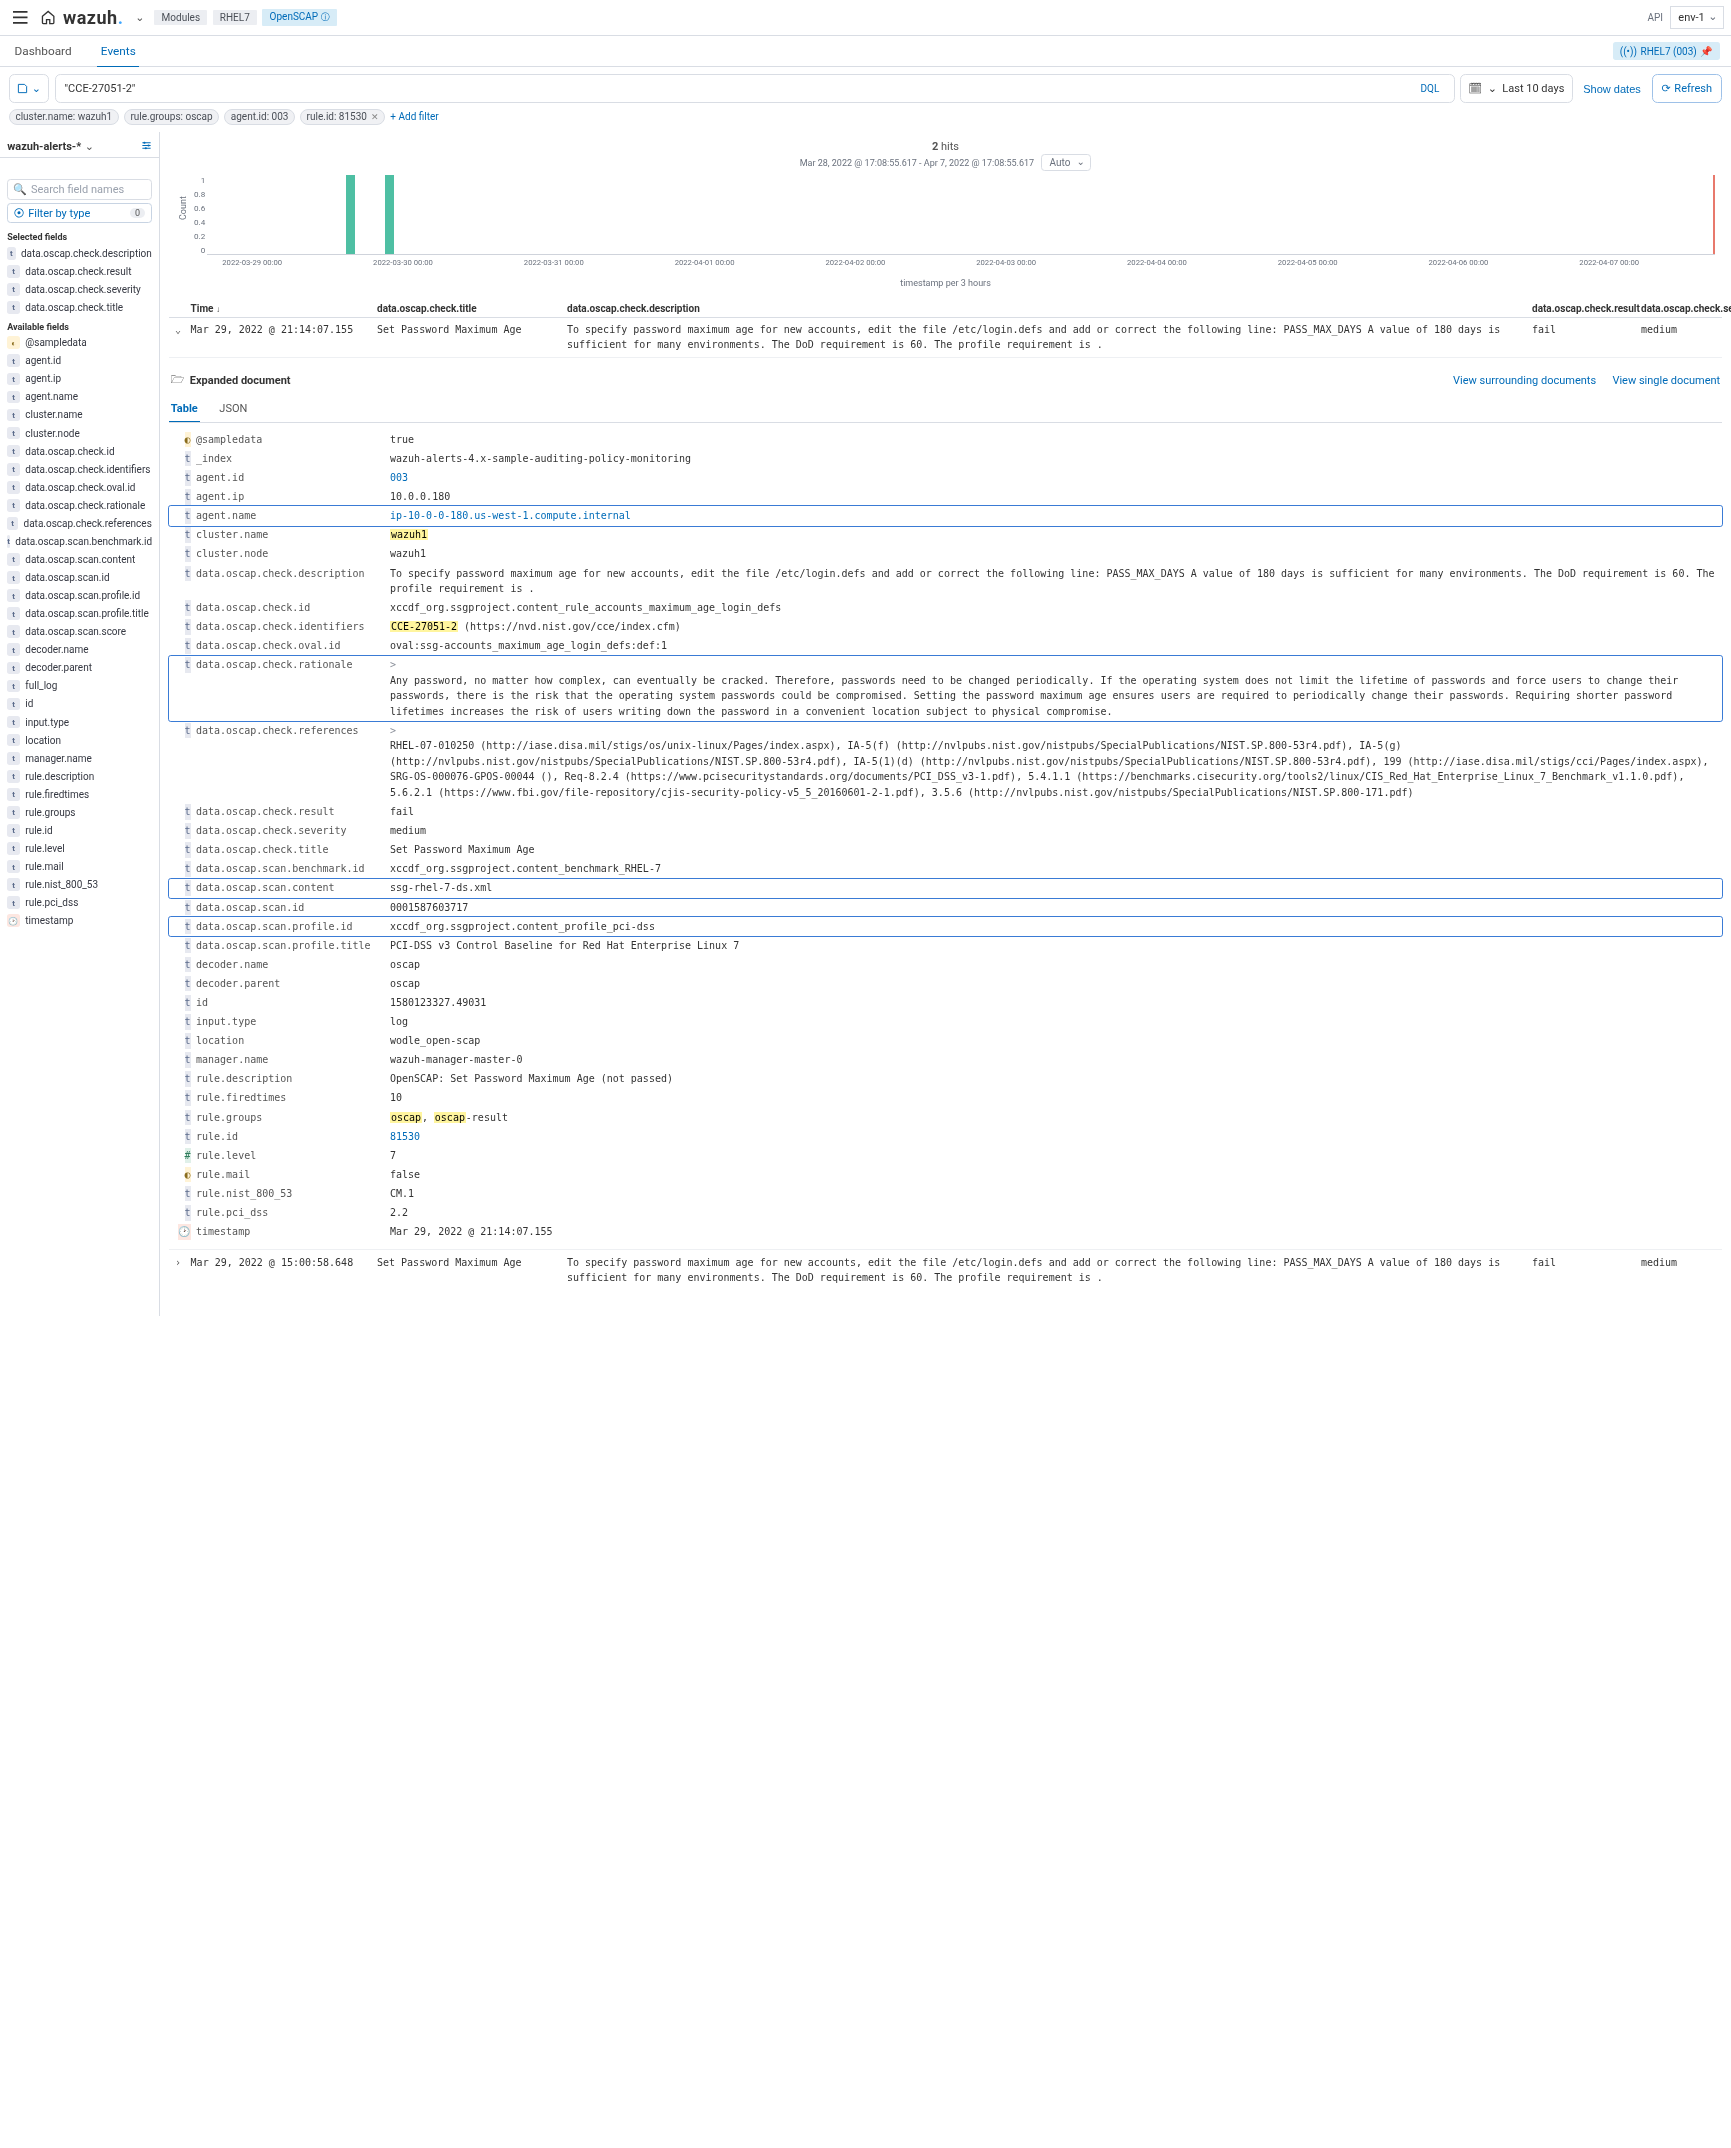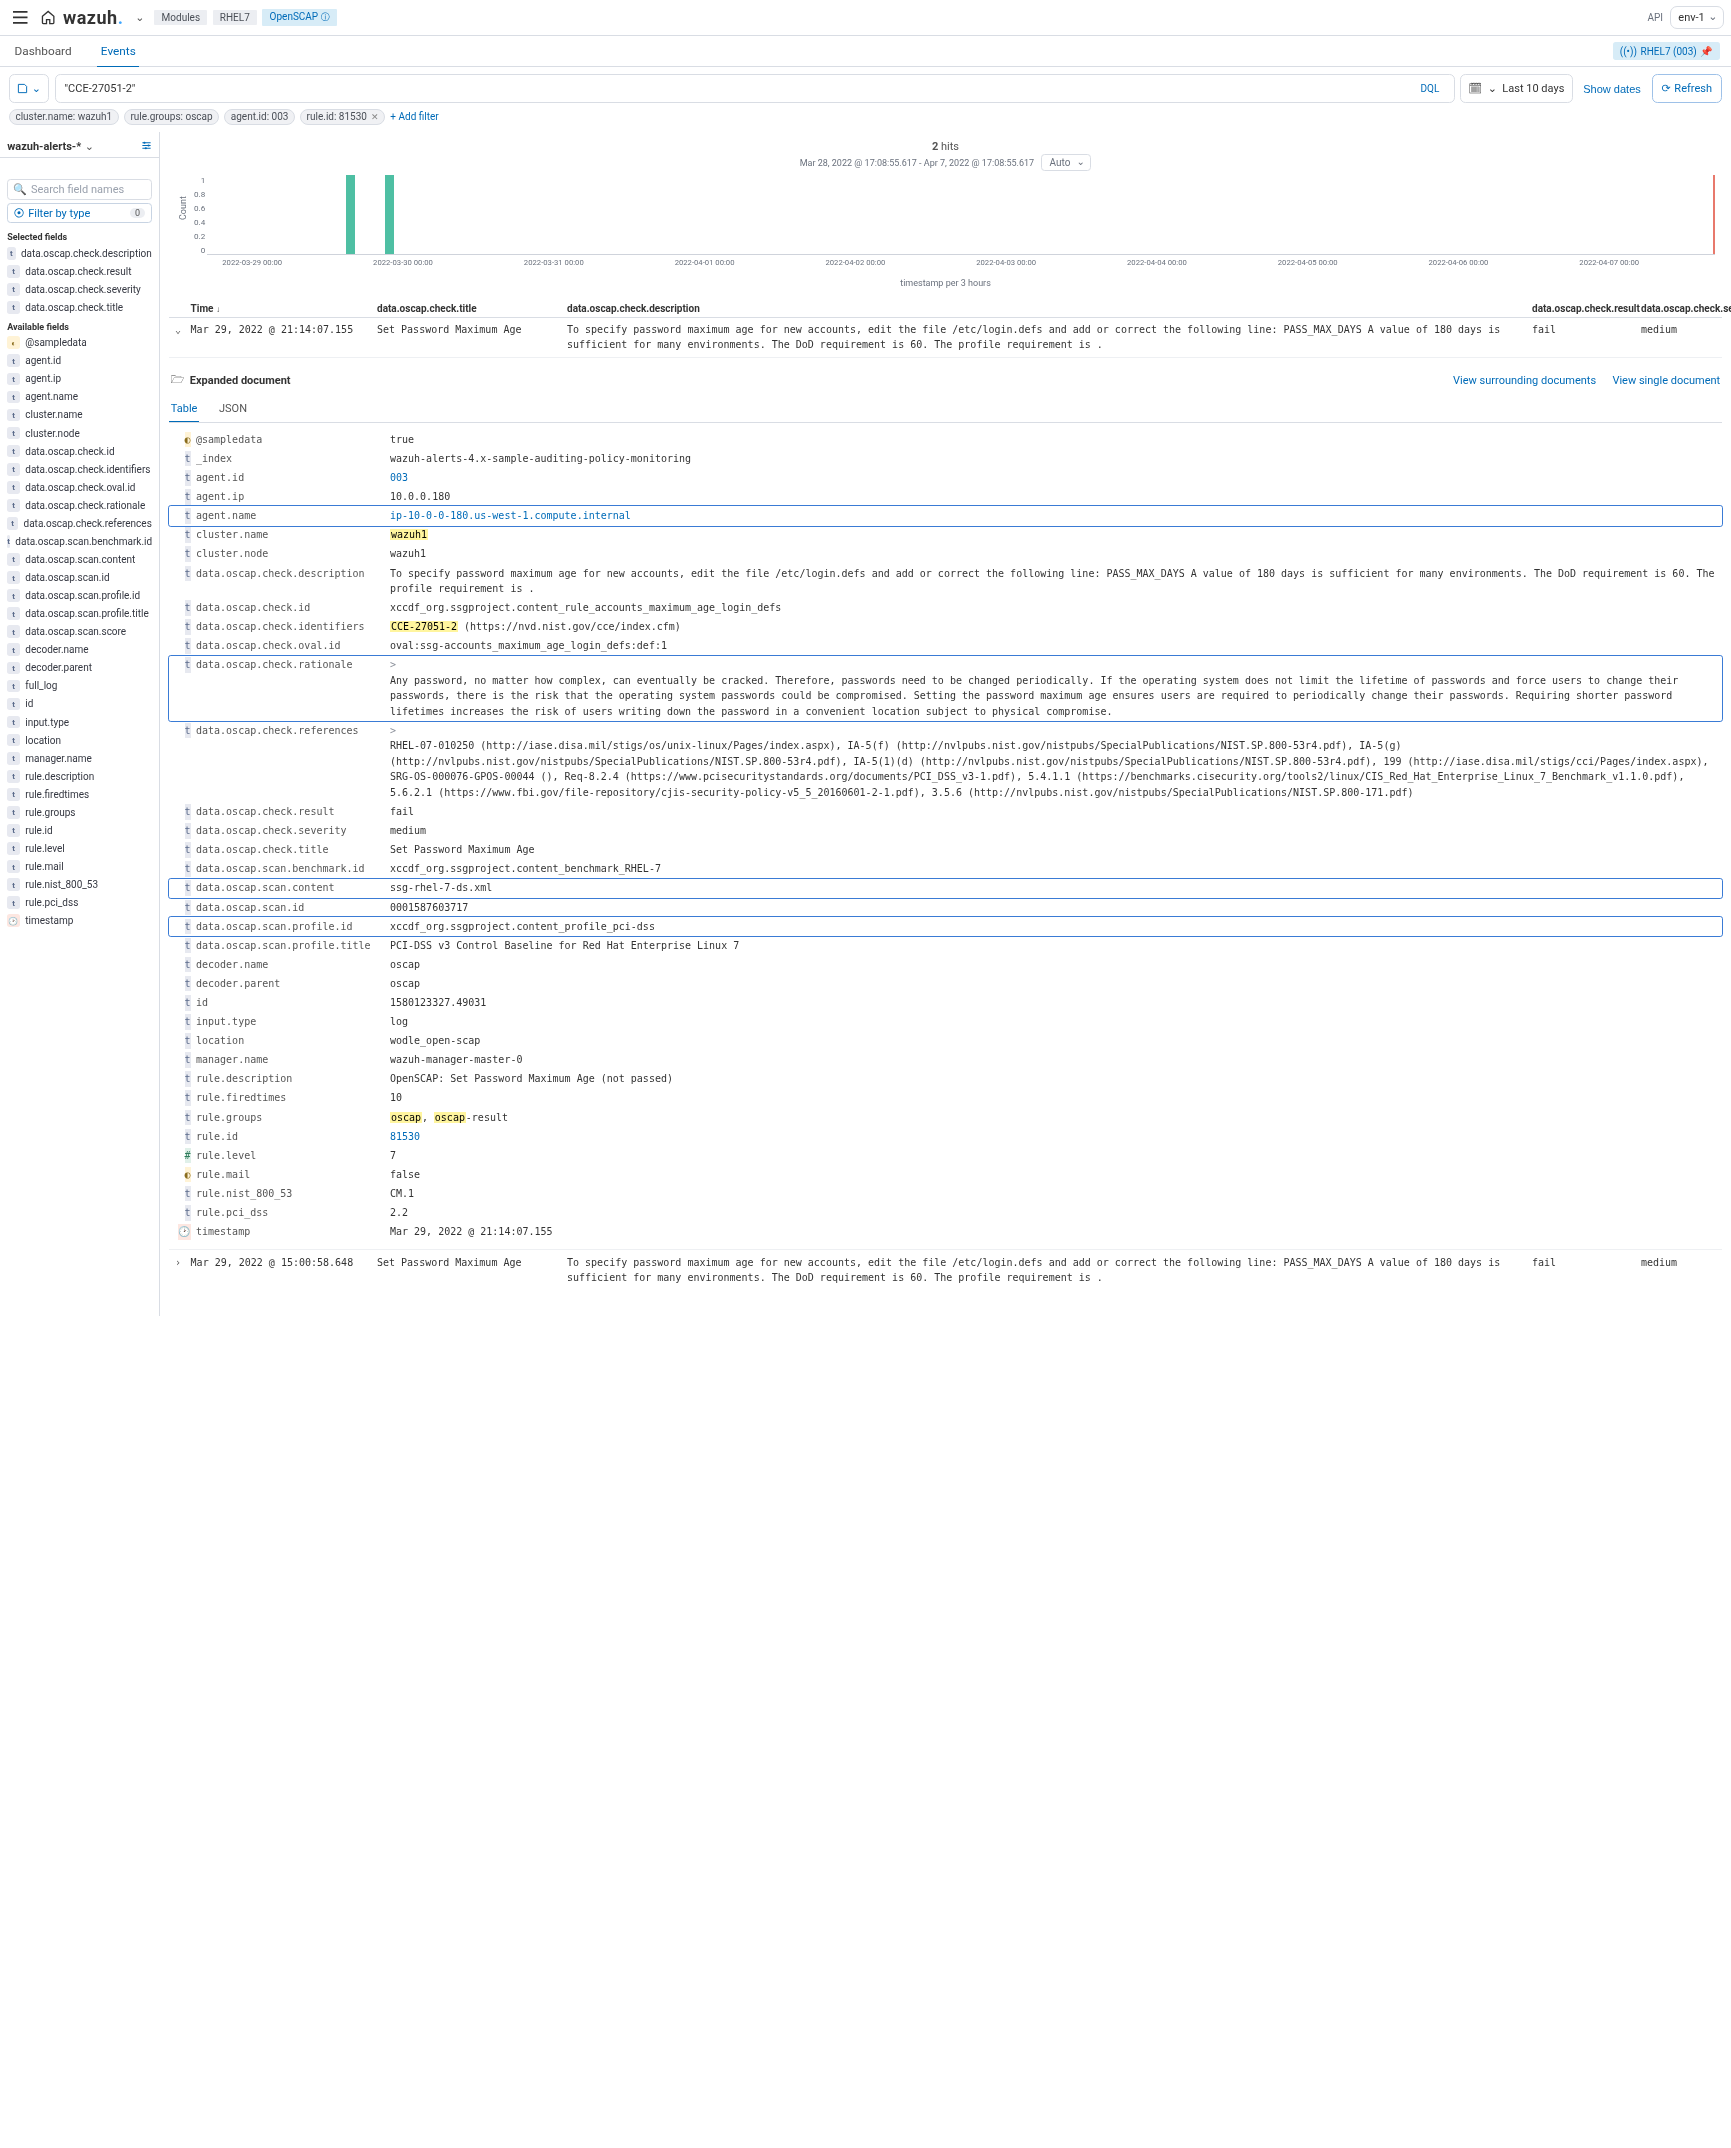--- a/index.html
+++ b/index.html
@@ -20,21 +20,21 @@
   .ham,.home{width:27px;height:27px;display:flex;align-items:center;justify-content:center;border-radius:3.6px;cursor:pointer}
   .topbar svg{display:block}
   .brand{font-size:18px;font-weight:700;letter-spacing:0.5px;margin:0 5.4px 0 1.8px;display:flex;align-items:flex-end}
   .brand .dot{color:#3ea6ff}
   .chev{width:22px;display:flex;align-items:center;justify-content:center;color:#555}
   .crumbs{display:flex;align-items:center;gap:5.4px;margin-left:3.6px}
   .crumb{padding:1.8px 7.2px;border-radius:1px;background:#eceef2;color:#4a4f57;font-size:10px}
   .crumb.sel{background:#d7ecf7;color:#006bb8}
   .topright{margin-left:auto;display:flex;align-items:center;gap:7.2px}
   .api{color:#6a717d;font-size:10px}
-  .envsel{border:0.9px solid var(--border);border-radius:7px;padding:3.6px 18px 3.6px 7.2px;position:relative}
+  .envsel{border:0.9px solid var(--border);border-radius:0;padding:3.6px 18px 3.6px 7.2px;position:relative}
   .envsel:after{content:"⌄";position:absolute;right:5.4px;top:2.7px;color:#6a717d}
   
   .tabsrow{display:flex;align-items:center;height:31px;padding:0 11px;border-bottom:0.9px solid var(--border)}
   .tab{padding:0 3.6px;margin-right:22px;color:#555;font-size:11.8px;line-height:30px;cursor:pointer}
   .tab.active{color:var(--blue);border-bottom:1.8px solid var(--blue)}
   .agentbadge{margin-left:auto;background:#d7ecf7;border-radius:2.7px;padding:3.6px 7.2px;display:flex;align-items:center;gap:3.6px;color:#006bb8;font-size:10px}
   
   .querybar{display:flex;align-items:stretch;height:29px;margin:7.2px 9px 5.4px 9px;gap:5.4px}
   .qchip{border:0.9px solid var(--border);border-radius:5.4px;display:flex;align-items:center;padding:0 7.2px;color:#006bb8;background:#fff}
   .qinput{flex:1;border:0.9px solid var(--border);border-radius:5.4px;display:flex;align-items:center;padding:0 9px;color:#333}
@@ -90,21 +90,21 @@
   .erow{display:flex;padding:3.6px 0;font-family:var(--mono);font-size:10px;line-height:1.5}
   .erow .col-time{font-family:var(--mono)}
   .erow .exptoggle{width:18px;text-align:center;color:#555;cursor:pointer}
   
   .expdoc{border-top:0.9px solid #eef0f3;margin-top:1.8px;padding-top:9px}
   .exphdr{display:flex;align-items:center;padding:3.6px 1.8px;font-size:11px}
   .exphdr .r{margin-left:auto;display:flex;gap:16.3px}
   .exphdr .r a{color:var(--blue);text-decoration:none}
   .subtabs{display:flex;border-bottom:0.9px solid var(--border);margin:3.6px 0 7.2px 0}
   .subtab{padding:5.4px 1.8px;margin-right:18px;font-size:11px;color:#555;cursor:pointer}
-  .subtab.active{color:var(--blue);font-weight:400;border-bottom:1.8px solid var(--blue)}
+  .subtab.active{color:var(--blue);font-weight:700;border-bottom:1.8px solid var(--blue)}
   .docrow{display:flex;align-items:flex-start;padding:1.8px 0;font-family:var(--mono);font-size:10px;line-height:1.55}
   .docrow .ic{width:27px;text-align:right;padding-right:5.4px}
   .docrow .ic .ft{display:inline-flex}
   .docrow .fk{width:194px;color:#555;padding-right:5.4px;word-break:break-all}
   .docrow .fv{flex:1;color:#333;word-break:break-word}
   .docrow.box{outline:1.8px solid var(--boxblue);outline-offset:0.9px;border-radius:1.8px}
   .lnk{color:var(--blue)}
   mark{background:var(--hl);padding:0 0.9px}
 </style>
 </head>

